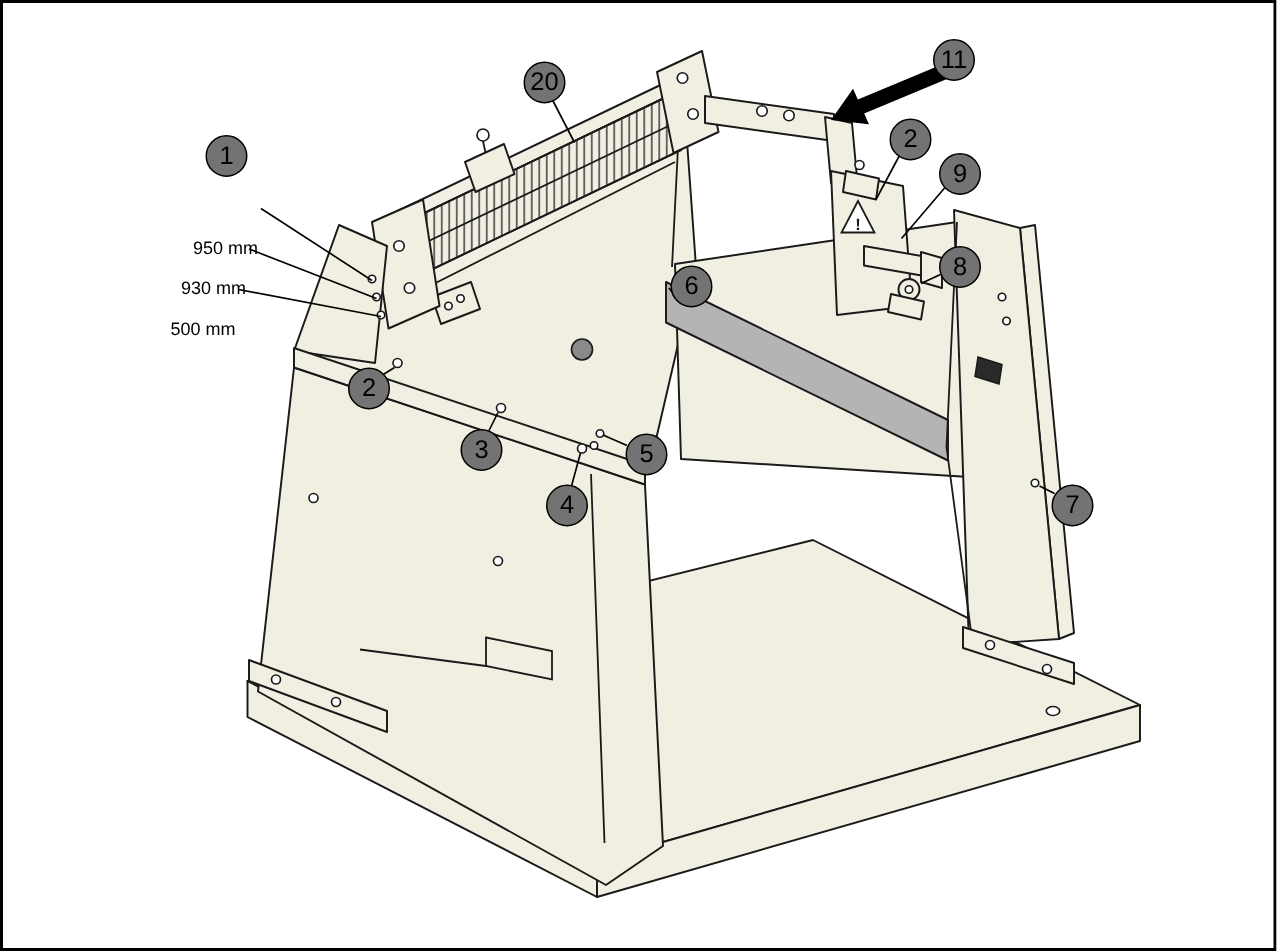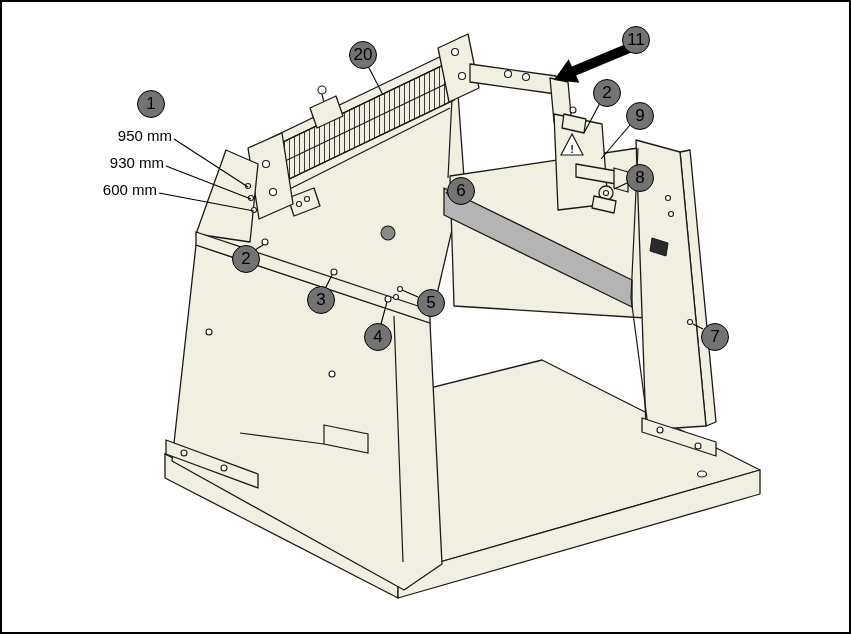--- a/index.html
+++ b/index.html
@@ -31,23 +31,24 @@
     border-radius:50%;
     background:#737373;
     display:flex;align-items:center;justify-content:center;
     font-size:17px;color:#000;
     z-index:3;
   }
   .dim-label{
     position:absolute;
     left:55px;
     text-align:right;
-    font-size:15px;color:#000;
+    font-size:12px;color:#000;
     z-index:3;
     white-space:nowrap;
+    margin-top:31px;
   }
 </style>
 </head>
 <body>
 
 <div class="canvas">
 
   <svg width="851" height="634" viewBox="0 0 851 634">
     <defs>
       <pattern id="mesh" width="5" height="5" patternUnits="userSpaceOnUse">
@@ -184,15 +185,15 @@
   <div class="callout" style="left:445px;top:175px">6</div>
   <div class="callout" style="left:699px;top:321px">7</div>
   <div class="callout" style="left:624px;top:162px">8</div>
   <div class="callout" style="left:624px;top:100px">9</div>
   <div class="callout" style="left:591px;top:77px">2</div>
   <div class="callout" style="left:620px;top:24px">11</div>
   <div class="callout" style="left:347px;top:39px">20</div>
 
   <div class="dim-label" style="top:125px;width:115px">950 mm</div>
   <div class="dim-label" style="top:152px;width:107px">930 mm</div>
-  <div class="dim-label" style="top:179px;width:100px">600 mm</div>
+  <div class="dim-label" style="top:179px;width:100px">500 mm</div>
 
 </div>
 
 </body></html>

